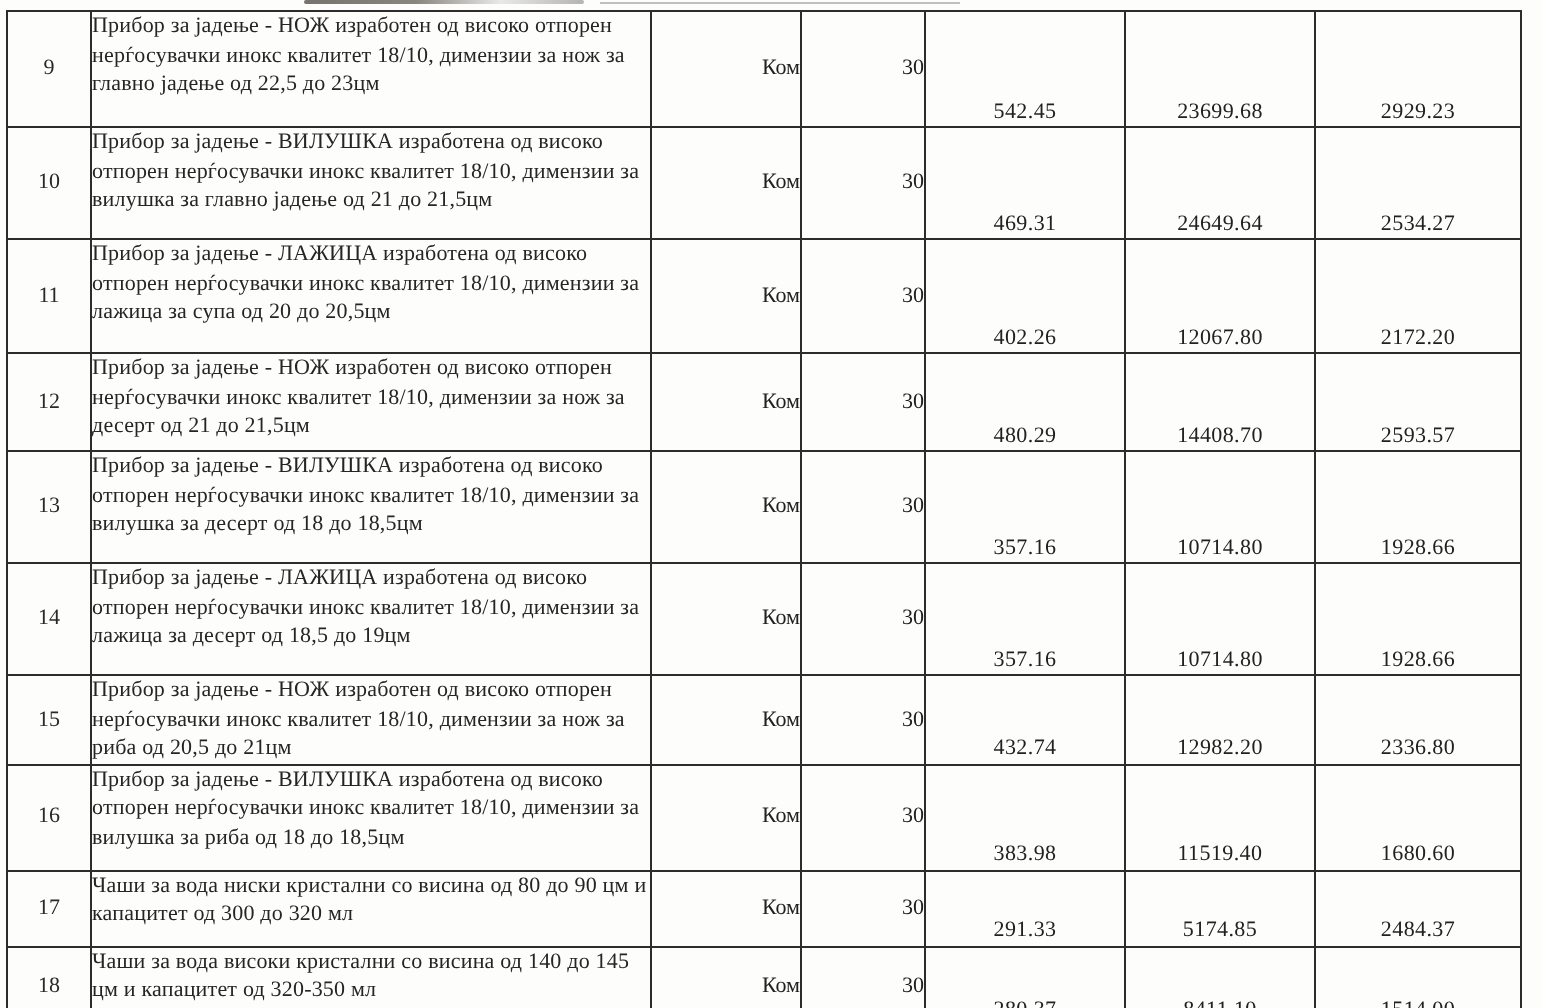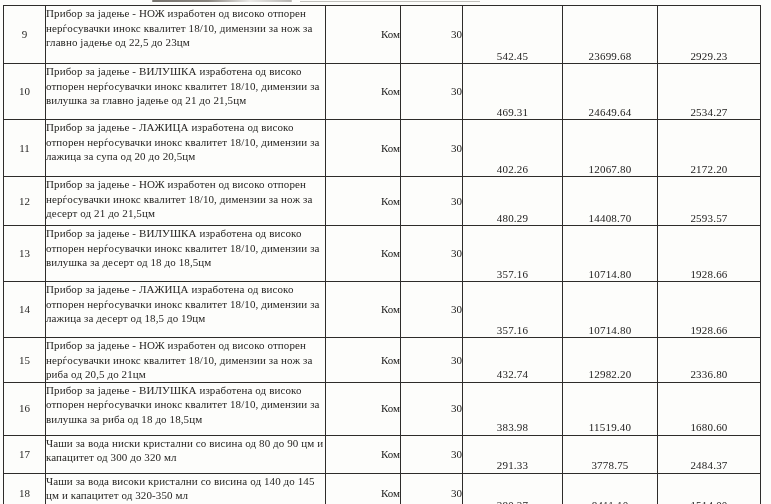--- a/index.html
+++ b/index.html
@@ -197,21 +197,21 @@
     <td class="c-total">11519.40</td>
     <td class="c-extra">1680.60</td>
   </tr>
 
   <tr>
     <td class="c-num">17</td>
     <td class="c-desc">Чаши за вода ниски кристални со висина од 80 до 90 цм и капацитет од 300 до 320 мл</td>
     <td class="c-unit">Ком</td>
     <td class="c-qty">30</td>
     <td class="c-price">291.33</td>
-    <td class="c-total">3778.75</td>
+    <td class="c-total">5174.85</td>
     <td class="c-extra">2484.37</td>
   </tr>
 
   <tr>
     <td class="c-num">18</td>
     <td class="c-desc">Чаши за вода високи кристални со висина од 140 до 145 цм и капацитет од 320-350 мл</td>
     <td class="c-unit">Ком</td>
     <td class="c-qty">30</td>
     <td class="c-price">280.37</td>
     <td class="c-total">8411.10</td>

